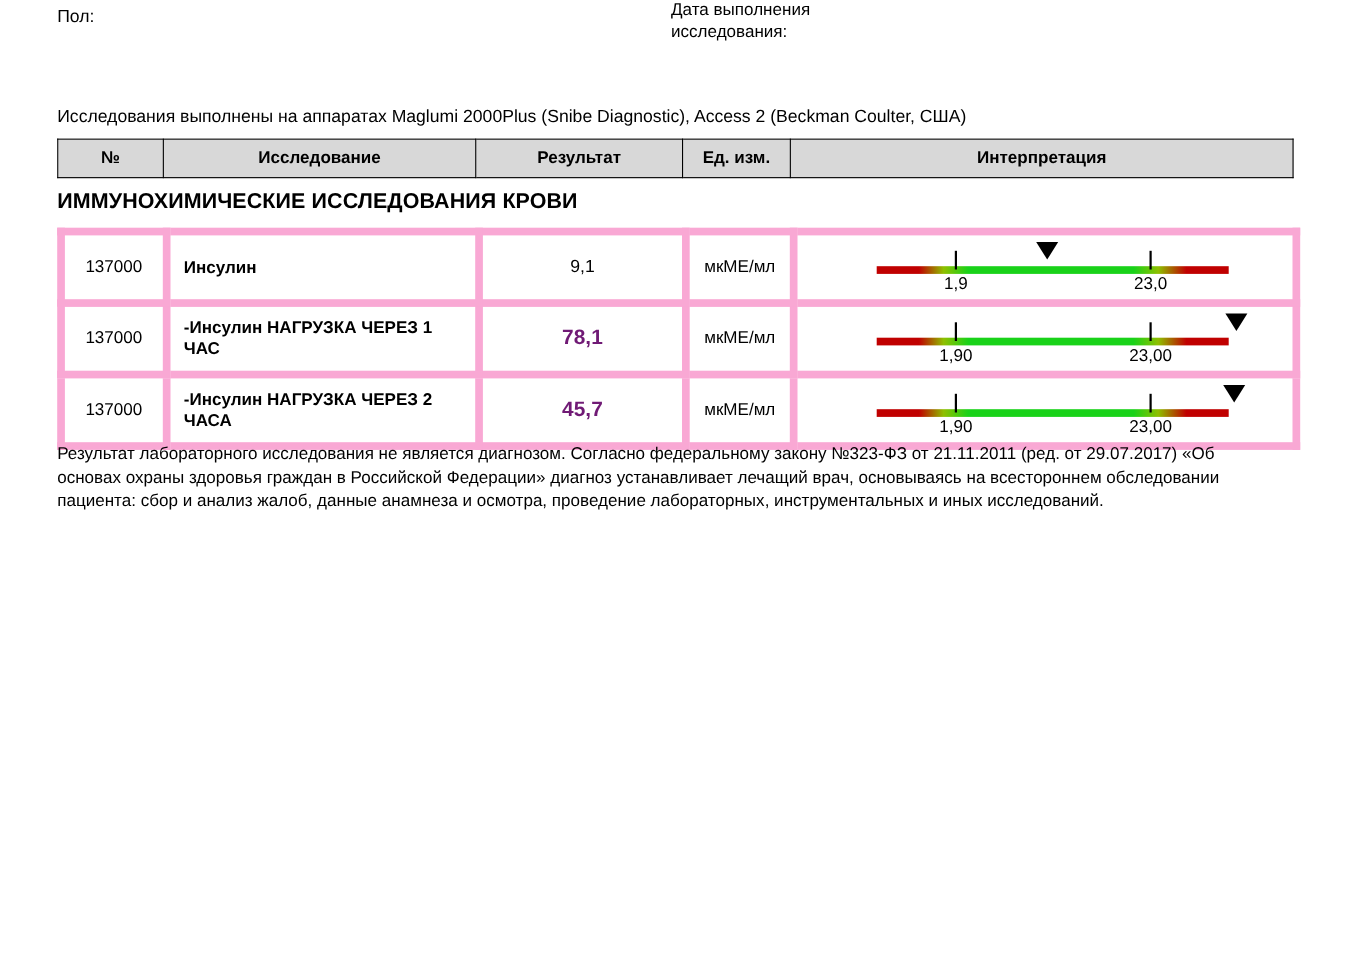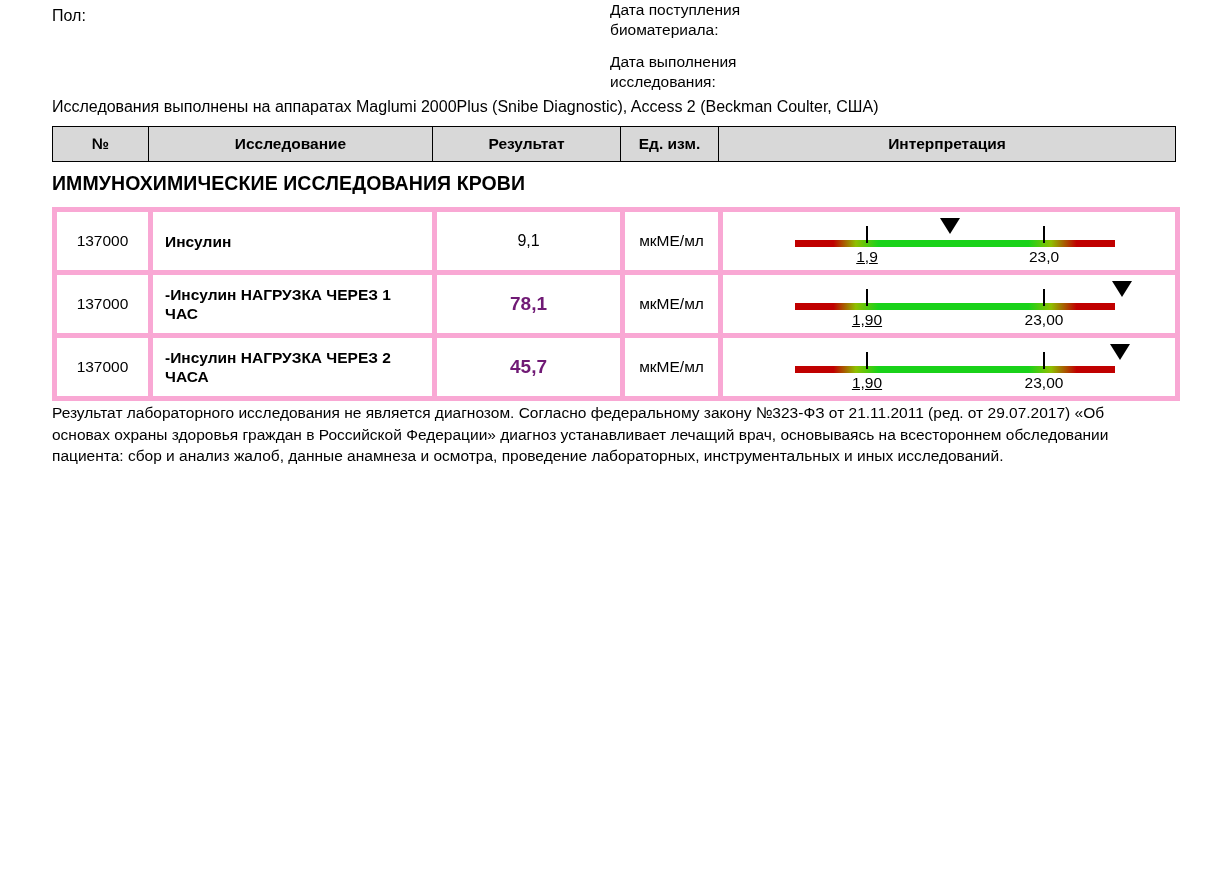--- a/index.html
+++ b/index.html
@@ -90,21 +90,21 @@
 
   .tbl-body {
     position: absolute;
     left: 52px;
     top: 207px;
     width: 1123px;
     border-collapse: collapse;
     table-layout: fixed;
   }
   .tbl-body td {
-    border: 5px solid #f9a8d4;
+    border: 7px solid #f9a8d4;
     padding: 0 8px;
     font-size: 15.5px;
     vertical-align: middle;
     height: 58px;
   }
   .tbl-body td.c-num   { text-align: center; font-size: 15.5px; }
   .tbl-body td.c-study { font-weight: bold; font-size: 15.5px; line-height: 19px; padding-left: 12px;}
   .tbl-body td.c-res   { text-align: center; font-size: 16px; }
   .tbl-body td.c-res.high { color: #701a75; font-weight: bold; font-size: 19px; }
   .tbl-body td.c-unit  { text-align: center; }
@@ -137,21 +137,21 @@
     background: #000;
   }
   .tick-lo { left: 143px; }
   .tick-hi { left: 320px; }
   .tick-label {
     position: absolute;
     top: 35px;
     font-size: 15.5px;
     transform: translateX(-50%);
   }
-  .lbl-lo { left: 144px; text-decoration: underline; }
+  .lbl-lo { left: 144px; }
   .lbl-hi { left: 321px; }
   .marker {
     position: absolute;
     top: 5px;
     width: 0;
     height: 0;
     border-left: 10px solid transparent;
     border-right: 10px solid transparent;
     border-top: 16px solid #000;
     transform: translateX(-50%);
@@ -171,24 +171,20 @@
 <body>
 
 <div class="page">
 
   <div class="header">
     <div class="hdr-left">
       <span>Пол:</span>
       <span></span>
     </div>
     <div class="hdr-right">
-      <div class="blk">
-        <div>Дата поступления</div>
-        <div>биоматериала:</div>
-      </div>
       <div class="blk">
         <div>Дата выполнения</div>
         <div>исследования:</div>
       </div>
     </div>
   </div>
 
   <div class="devices">Исследования выполнены на аппаратах Maglumi 2000Plus (Snibe Diagnostic), Access 2 (Beckman Coulter, США)</div>
 
   <table class="tbl-head">

